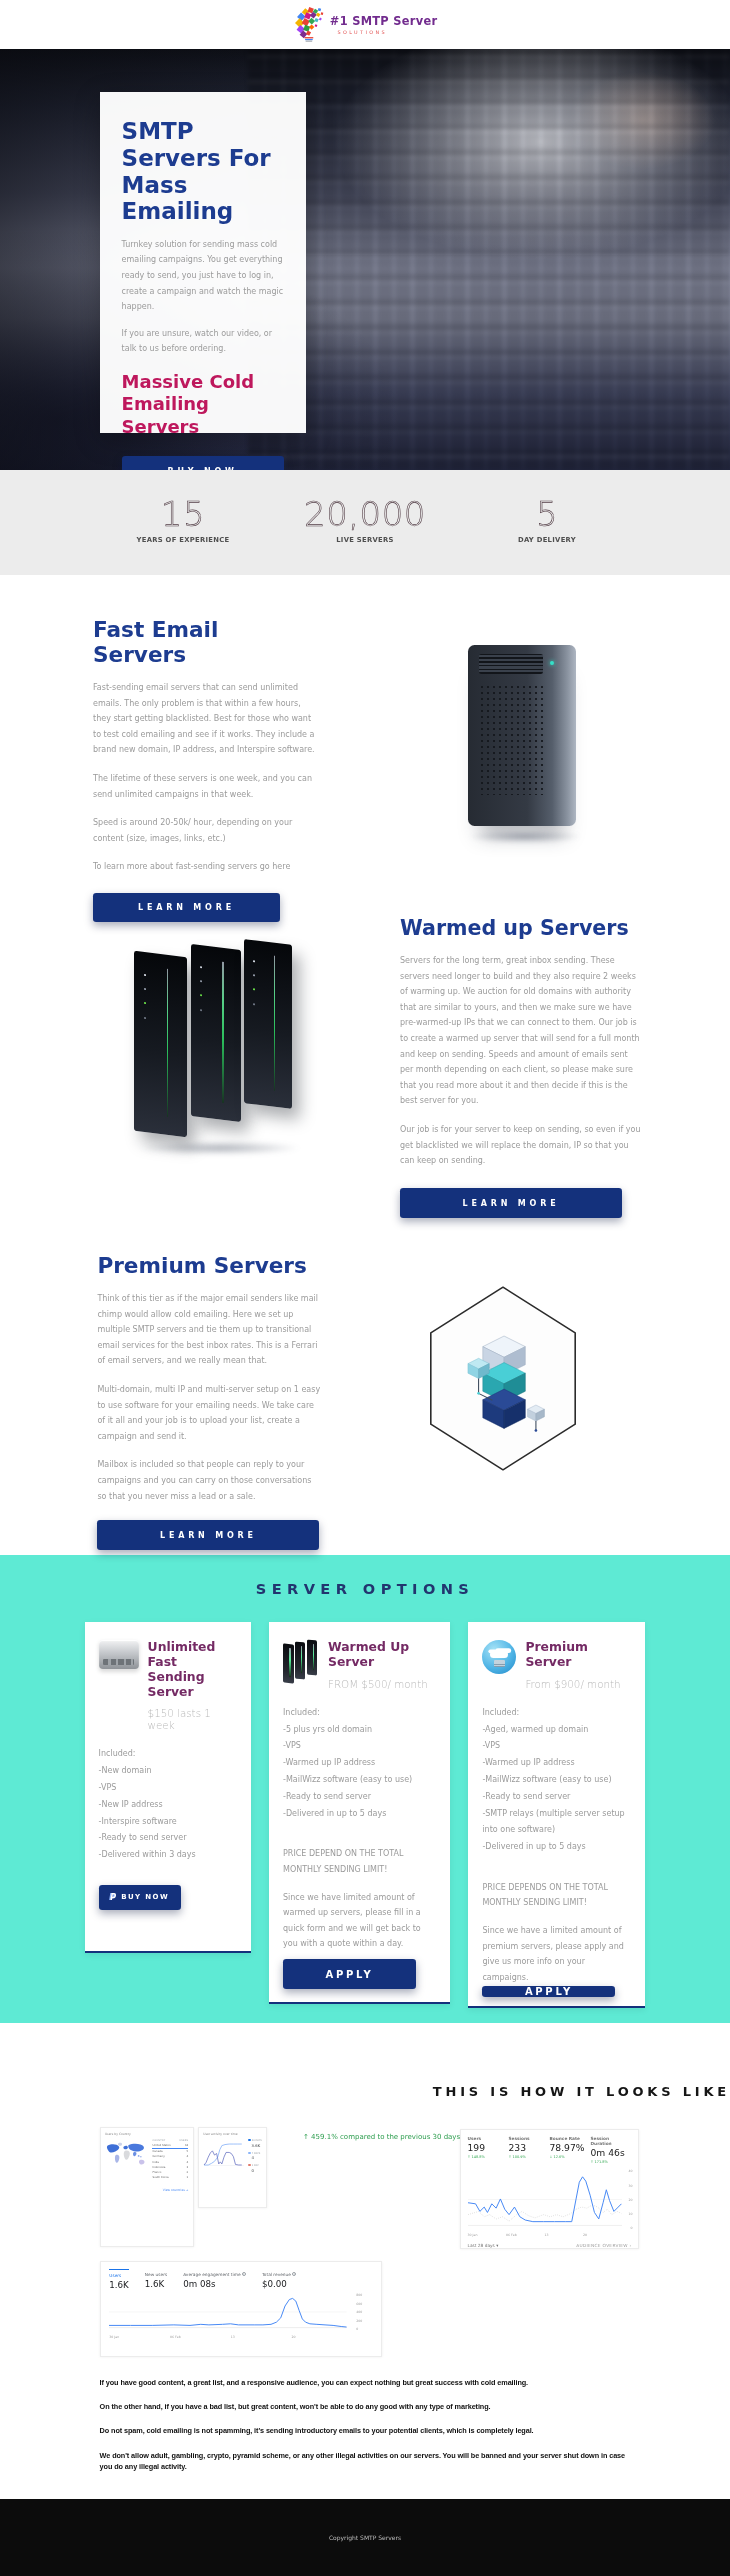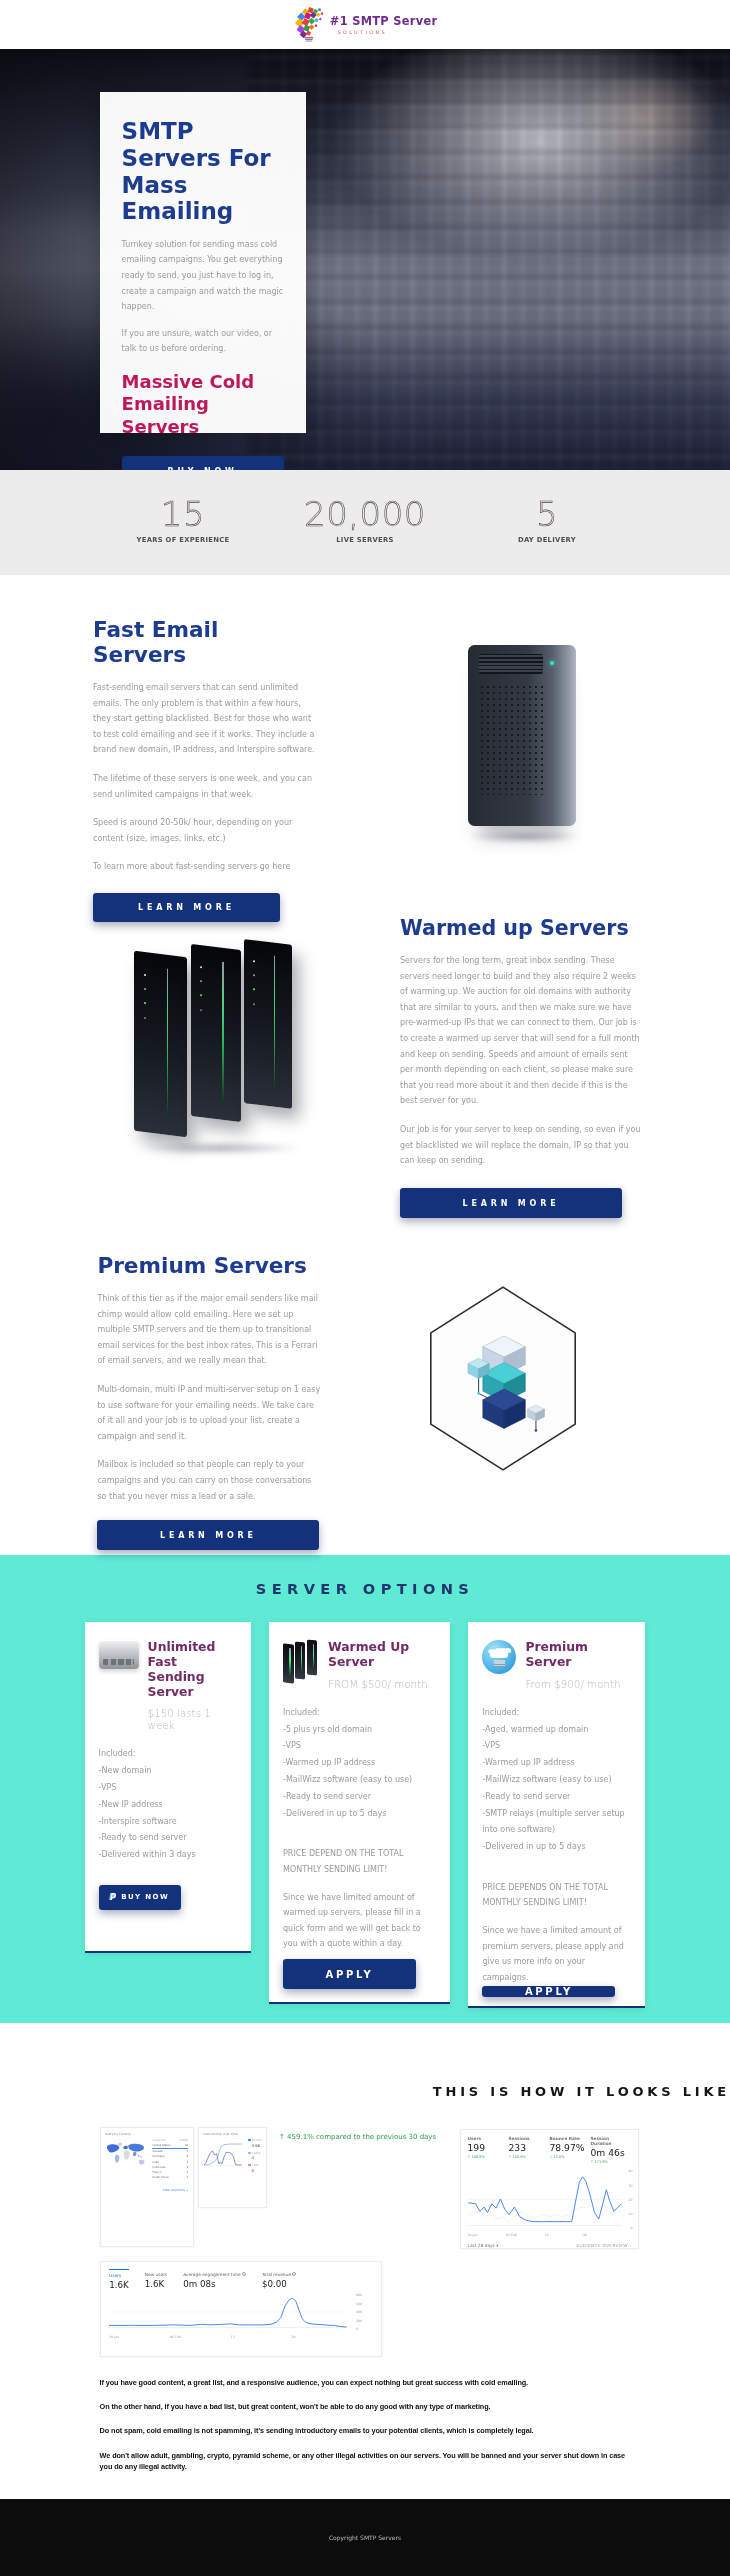--- a/index.html
+++ b/index.html
@@ -143,21 +143,21 @@
   .map-tr { display:flex; justify-content:space-between; line-height:1.9; }
   .map-th { font-size:2.4px; color:#9aa0a6; letter-spacing:0.2px; }
   .map-tr.first { border-bottom: 0.5px solid #4285f4; }
   .map-link { text-align:right; font-size:3px; color:#4285f4; margin-top: 7.6px; cursor:default; }
   .pnl-act { left:106px; top:2.2px; width:69px; height:81px; padding:3.8px 4.3px; }
   .act-flex { display:flex; gap:3.2px; margin-top:3.2px; }
   .legend { font-size:2.4px; color:#9aa0a6; }
   .legend .lg { margin-bottom:3.8px; }
   .lg .dot { display:inline-block; width:2.2px; height:2.2px; border-radius:50%; margin-right:1.1px; }
   .lg .v { display:block; font-size:3.8px; color:#3c4043; margin-top:0.5px; margin-left:3.2px; }
-  .delta-note { position:absolute; left:187px; top:7.6px; font-size:7px; color:#2e9e4f; }
+  .delta-note { position:absolute; left:211px; top:7.6px; font-size:7px; color:#2e9e4f; }
   .pnl-aud { left:368px; top:4.3px; width:179px; height:120px; padding:5.4px 6.5px 4.3px; }
   .aud-metrics { display:flex; }
   .aud-m { flex:1; }
   .aud-m .lb { font-size:4.3px; color:#757575; font-weight:bold; }
   .aud-m .vl { font-size:9.2px; color:#212121; font-weight:400; margin-top:1.6px; }
   .aud-m .dl { font-size:3.5px; color:#34a853; margin-top:1.6px; }
   .aud-chart { position:relative; margin-top:5.4px; }
   .aud-y { position:absolute; right:-1.1px; top:0; height:61px; display:flex; flex-direction:column; justify-content:space-between;
     font-size:3.2px; color:#9e9e9e; text-align:right; }
   .aud-x { display:flex; font-size:3.2px; color:#9e9e9e; margin-top:1.1px; width:154px; }

